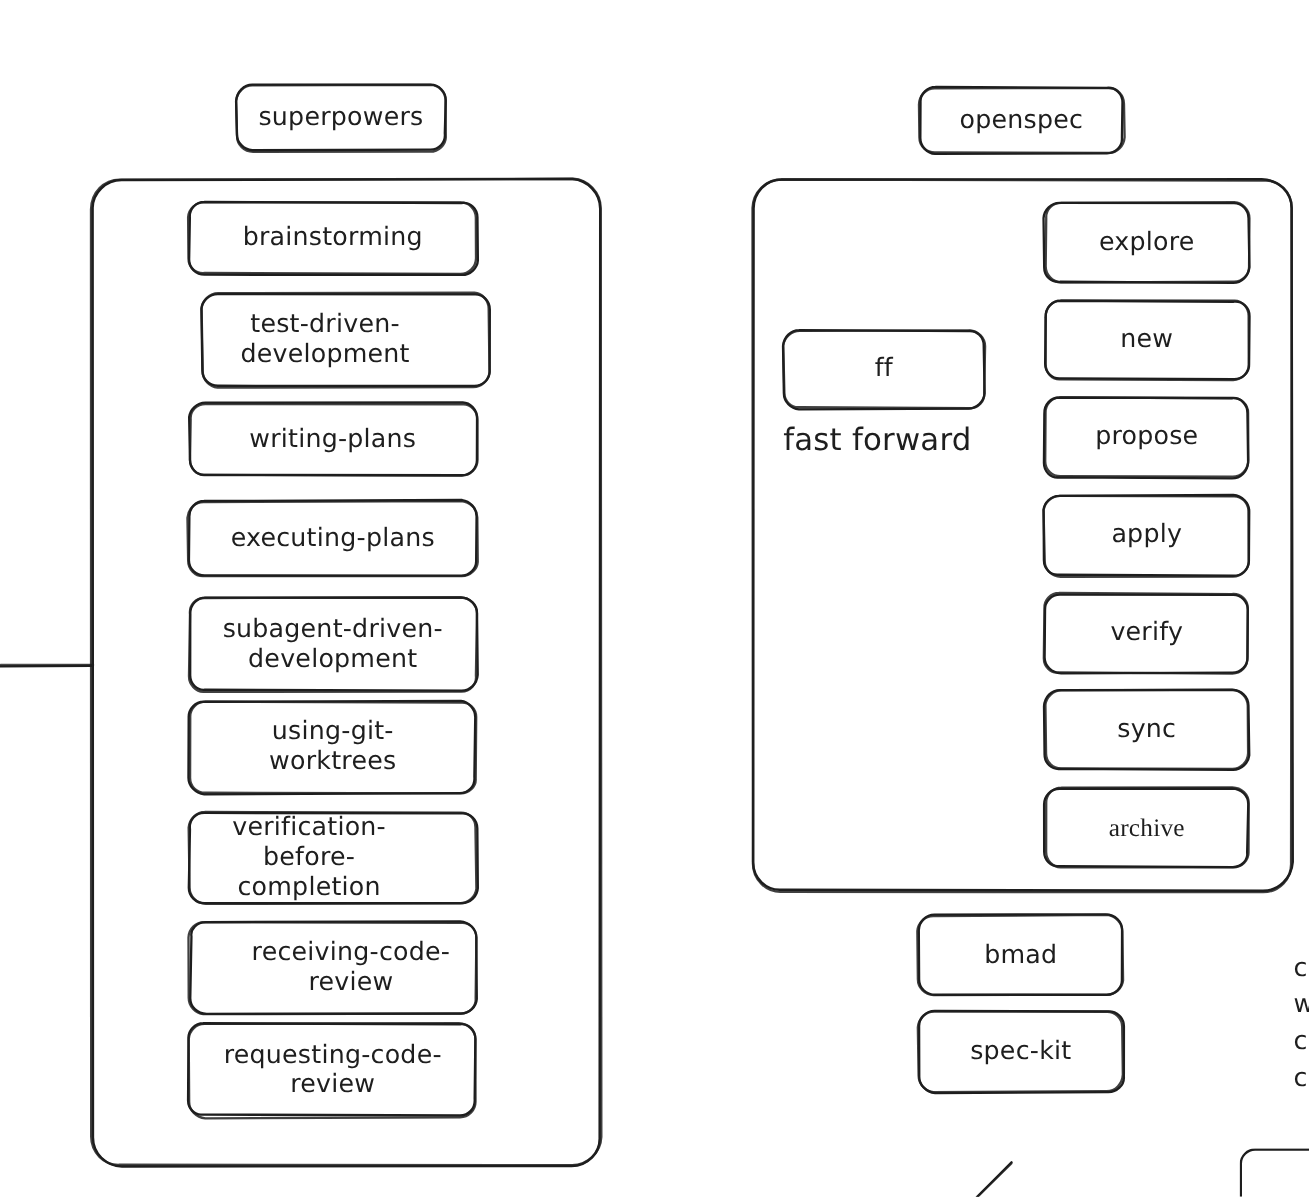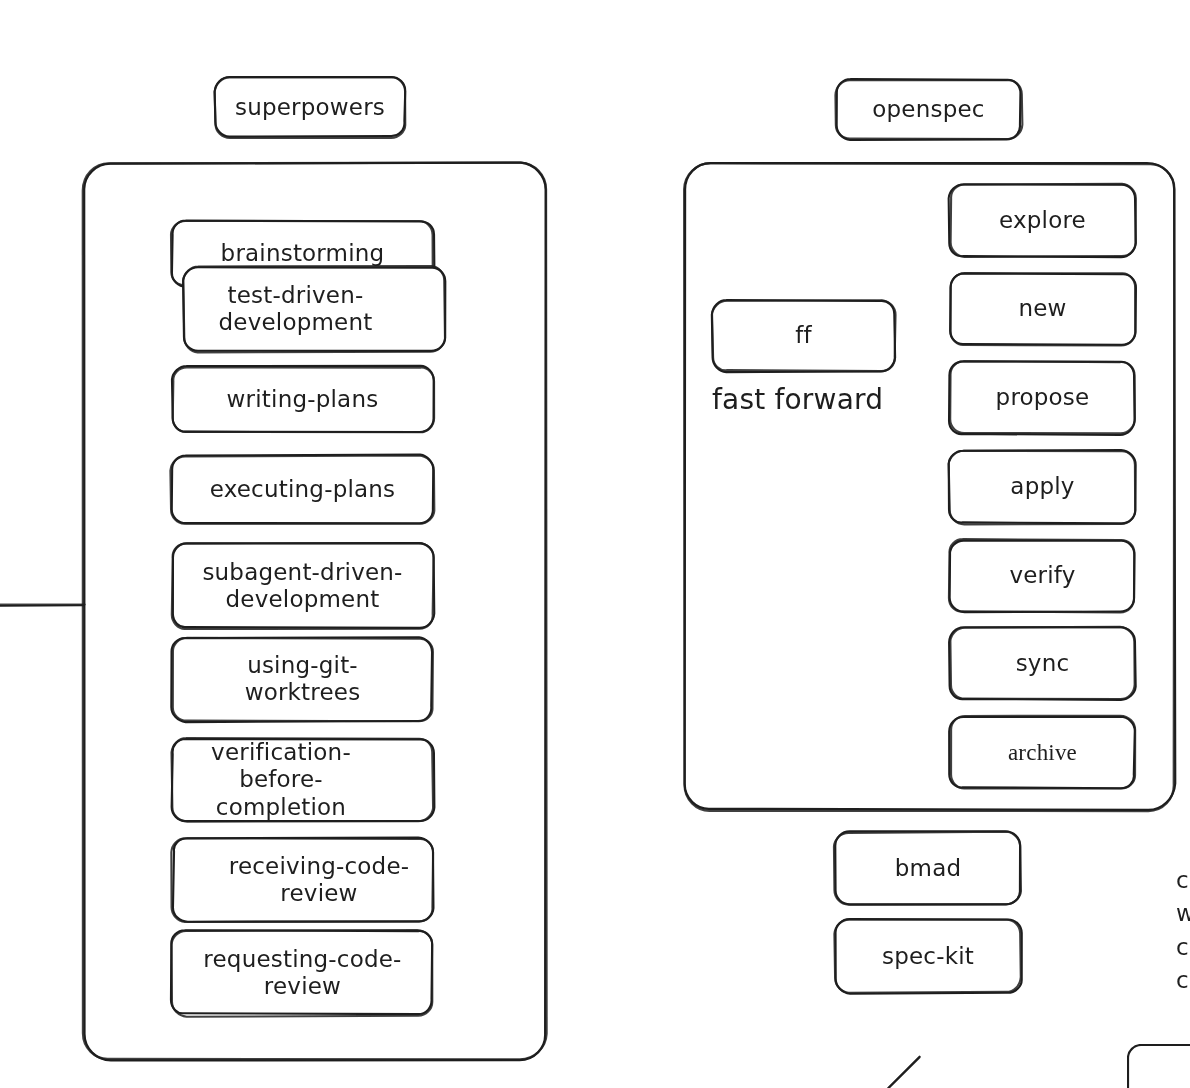--- a/index.html
+++ b/index.html
@@ -50,21 +50,21 @@
       </svg>
     </div>
     <div class="node title-node" style="left: 215px; top: 78px; width: 190px; height: 59px;">
       <svg width="202" height="71" viewBox="-6 -6 202 71" style="left: -6px; top: -6px;">
         <path d="M 14 0 L 176 0 C 183.7322 0 190 6.267799999999999 190 14 L 190 45 C 190 52.7322 183.7322 59 176 59 L 14 59 C 6.267799999999999 59 0 52.7322 0 45 L 0 14 C 0 6.267799999999999 6.267799999999999 0 14 0" fill="#ffffff" stroke="none"></path>
         <path d="M 14.373362711758055 -0.9946538517692378 L 176.47406095707512 -1.0004810456188773 C 183.96820123642757 -0.9946538517692378 190.23600123642757 5.2731461482307616 190.23600123642757 13.005346148230762 L 189.3640096470546 43.233949451536844 C 190.23600123642757 51.72792815033408 183.96820123642757 57.99572815033408 176.23600123642757 57.99572815033408 L 14.323184168768666 58.59434409672131 C 6.641162711758055 57.99572815033408 0.3733627117580562 51.72792815033408 0.3733627117580562 43.99572815033408 L -0.3810946130105734 13.765266894719222 C 0.3733627117580562 5.2731461482307616 6.641162711758055 -0.9946538517692378 14.373362711758055 -0.9946538517692378" fill="none" stroke="#1e1e1e" stroke-width="2.1" stroke-linecap="round" stroke-linejoin="round" opacity="1"></path>
         <path d="M 14.517806151145047 -0.47882017827537854 L 176.57576000614827 -0.7935606832586046 C 183.8131737771661 -0.47882017827537854 190.0809737771661 5.78897982172462 190.0809737771661 13.52117982172462 L 190.2800069954619 46.919597090650164 C 190.0809737771661 53.646421088687994 183.8131737771661 59.914221088687995 176.0809737771661 59.914221088687995 L 15.044539426287887 60.05646641629584 C 6.785606151145046 59.914221088687995 0.5178061511450476 53.646421088687994 0.5178061511450476 45.914221088687995 L -0.3405211941062106 13.63533723067275 C 0.5178061511450476 5.78897982172462 6.785606151145046 -0.47882017827537854 14.517806151145047 -0.47882017827537854" fill="none" stroke="#1e1e1e" stroke-width="2.1" stroke-linecap="round" stroke-linejoin="round" opacity="0.85"></path>
       </svg>
       <div class="lbl">superpowers</div>
     </div>
-    <div class="node item-node" style="left: 172px; top: 184px; width: 261px; height: 65px; margin-top: 37px;">
+    <div class="node item-node" style="left: 172px; top: 184px; width: 261px; height: 65px;">
       <svg width="273" height="77" viewBox="-6 -6 273 77" style="left: -6px; top: -6px;">
         <path d="M 14 0 L 247 0 C 254.7322 0 261 6.267799999999999 261 14 L 261 51 C 261 58.7322 254.7322 65 247 65 L 14 65 C 6.267799999999999 65 0 58.7322 0 51 L 0 14 C 0 6.267799999999999 6.267799999999999 0 14 0" fill="#ffffff" stroke="none"></path>
         <path d="M 13.942038661354239 -0.4593179430623157 L 247.34237003388924 0.5672923829254193 C 255.77122668475127 -0.4593179430623157 262.03902668475126 5.8084820569376845 262.03902668475126 13.540682056937685 L 262.4289421545476 52.81438375991508 C 262.03902668475126 59.66167673733788 255.77122668475127 65.92947673733788 248.03902668475126 65.92947673733788 L 14.240954547767041 65.73292277964434 C 6.2098386613542385 65.92947673733788 -0.05796133864576062 59.66167673733788 -0.05796133864576062 51.92947673733788 L 0.6036076430248132 13.687230949237586 C -0.05796133864576062 5.8084820569376845 6.2098386613542385 -0.4593179430623157 13.942038661354239 -0.4593179430623157" fill="none" stroke="#1e1e1e" stroke-width="2.1" stroke-linecap="round" stroke-linejoin="round" opacity="1"></path>
         <path d="M 13.33268836607816 -0.05909004712434959 L 247.0241118383706 -0.03584850720867917 C 254.30940260856542 -0.05909004712434959 260.5772026085654 6.208709952875649 260.5772026085654 13.94090995287565 L 260.7392591910154 50.68081992523783 C 260.5772026085654 58.74239654800659 254.30940260856542 65.01019654800659 246.57720260856541 65.01019654800659 L 14.14777596329701 64.13017193885995 C 5.60048836607816 65.01019654800659 -0.6673116339218392 58.74239654800659 -0.6673116339218392 51.01019654800659 L -0.9913228865672477 13.548697962681157 C -0.6673116339218392 6.208709952875649 5.60048836607816 -0.05909004712434959 13.33268836607816 -0.05909004712434959" fill="none" stroke="#1e1e1e" stroke-width="2.1" stroke-linecap="round" stroke-linejoin="round" opacity="0.85"></path>
       </svg>
       <div class="lbl">brainstorming</div>
     </div>
     <div class="node item-node" style="left: 184px; top: 267px; width: 223px; height: 84px; text-decoration: underline;">
       <svg width="273" height="96" viewBox="-6 -6 273 96" style="left: -6px; top: -6px;">
         <path d="M 14 0 L 247 0 C 254.7322 0 261 6.267799999999999 261 14 L 261 70 C 261 77.7322 254.7322 84 247 84 L 14 84 C 6.267799999999999 84 0 77.7322 0 70 L 0 14 C 0 6.267799999999999 6.267799999999999 0 14 0" fill="#ffffff" stroke="none"></path>

